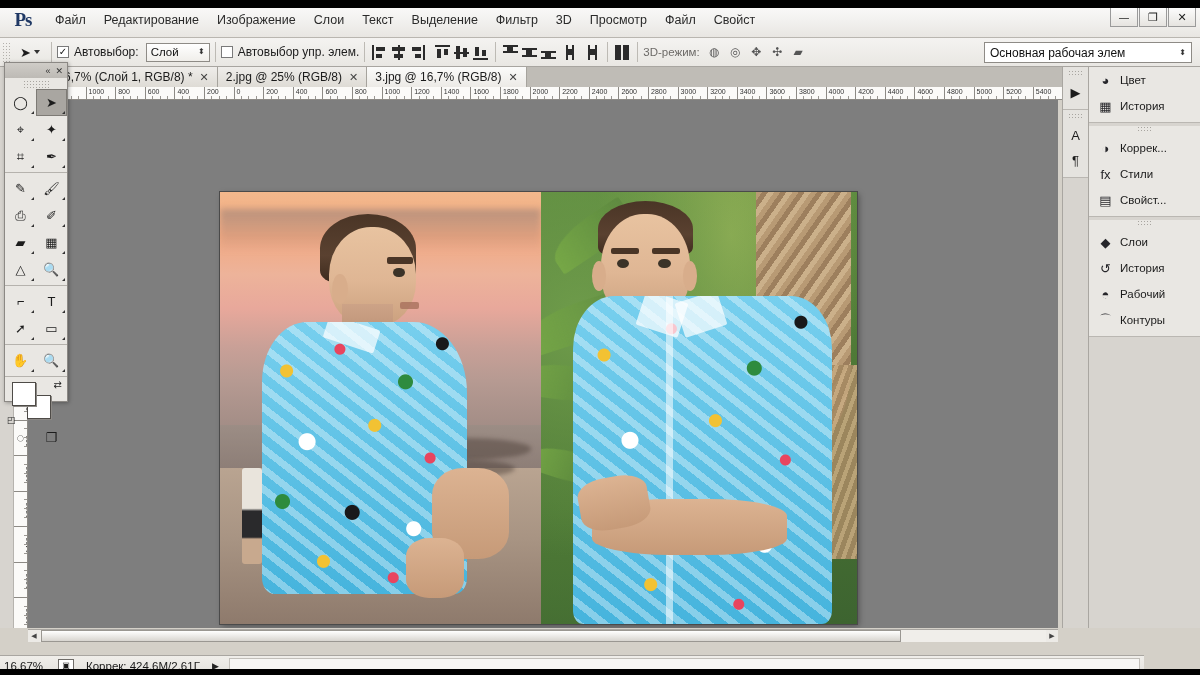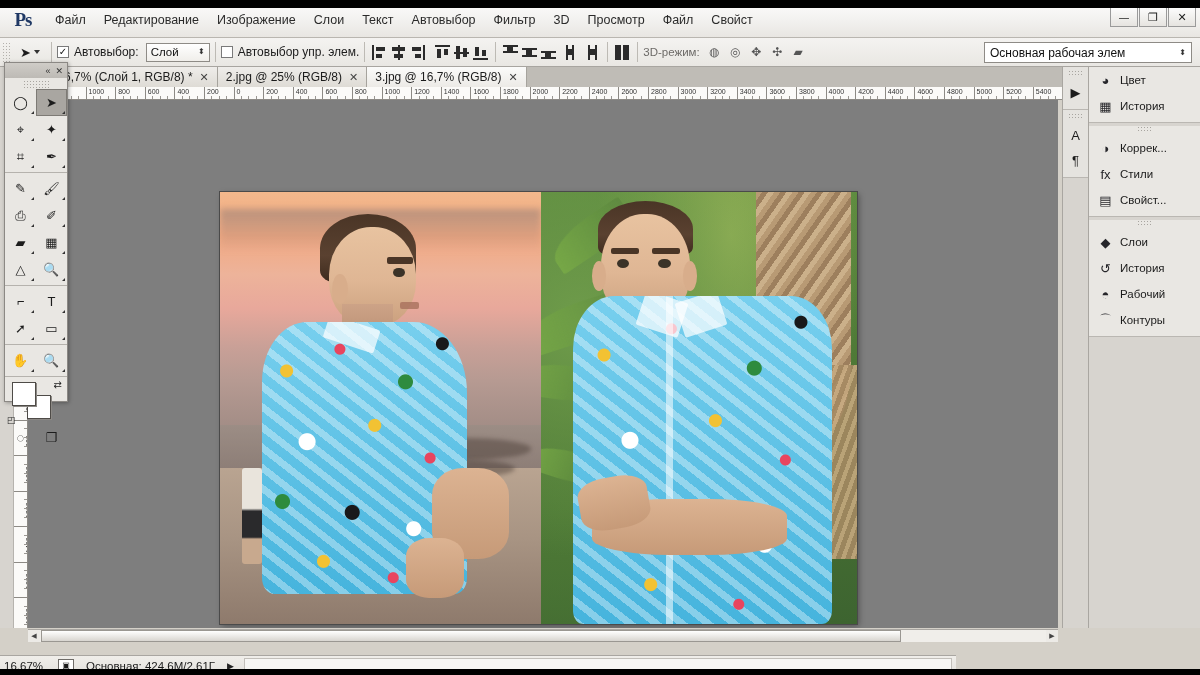--- a/index.html
+++ b/index.html
@@ -376,21 +376,21 @@
     white-space: nowrap;
   }
   .panel-ico {
     width: 17px; height: 17px; display:inline-flex;
     align-items:center; justify-content:center; font-size: 13px; color:#26262a;
     flex: none;
   }
 
   
   #statusbar {
-    position: absolute; left: 0; bottom: 0; width: 956px; height: 20px;
+    position: absolute; left: 0; bottom: 0; width: 1144px; height: 20px;
     background: linear-gradient(to bottom,#f0eeea,#e3e1dd);
     border-top: 1px solid #a9a6a1;
     display:flex; align-items:center; gap:0px;
     font-size: 11.5px; color:#1b1b1b;
   }
   #zoom-field {
     width: 58px; padding-left: 4px;
   }
   #status-docico { width:16px; height:13px; border:1px solid #6f6c68; background:#fff; margin-right:8px;
     display:flex; align-items:center; justify-content:center; font-size:8px; }
@@ -411,21 +411,21 @@
 <div id="app">
 
   <div id="titlebar">
     <div id="ps-logo">Ps</div>
     <div id="menubar">
         <div class="menu-item">Файл</div>
         <div class="menu-item">Редактирование</div>
         <div class="menu-item">Изображение</div>
         <div class="menu-item">Слои</div>
         <div class="menu-item">Текст</div>
-        <div class="menu-item">Автовыбор</div>
+        <div class="menu-item">Выделение</div>
         <div class="menu-item">Фильтр</div>
         <div class="menu-item">3D</div>
         <div class="menu-item">Просмотр</div>
         <div class="menu-item">Файл</div>
         <div class="menu-item">Свойст</div>
       </div>
     <div id="win-buttons">
         <div class="win-btn">—</div>
         <div class="win-btn">❐</div>
         <div class="win-btn">✕</div>
@@ -1012,20 +1012,20 @@
         <div class="panel-row">
           <span class="panel-ico">⌒</span>
           <span>Контуры</span>
         </div>
       </div>
     </div>
 
   <div id="statusbar">
     <div id="zoom-field">16,67%</div>
     <div id="status-docico">▣</div>
-    <div id="status-text">Основная: 424,6М/2,61Г</div>
+    <div id="status-text">Коррек: 424,6М/2,61Г</div>
     <div id="status-arrow">▶</div>
     <div id="status-rest"></div>
   </div>
 
   <div class="black-strip" style="left:0;top:0;width:1200px;height:8px"></div>
   <div class="black-strip" style="left:0;bottom:0;width:1200px;height:6px"></div>
 </div>
 
 </body></html>

